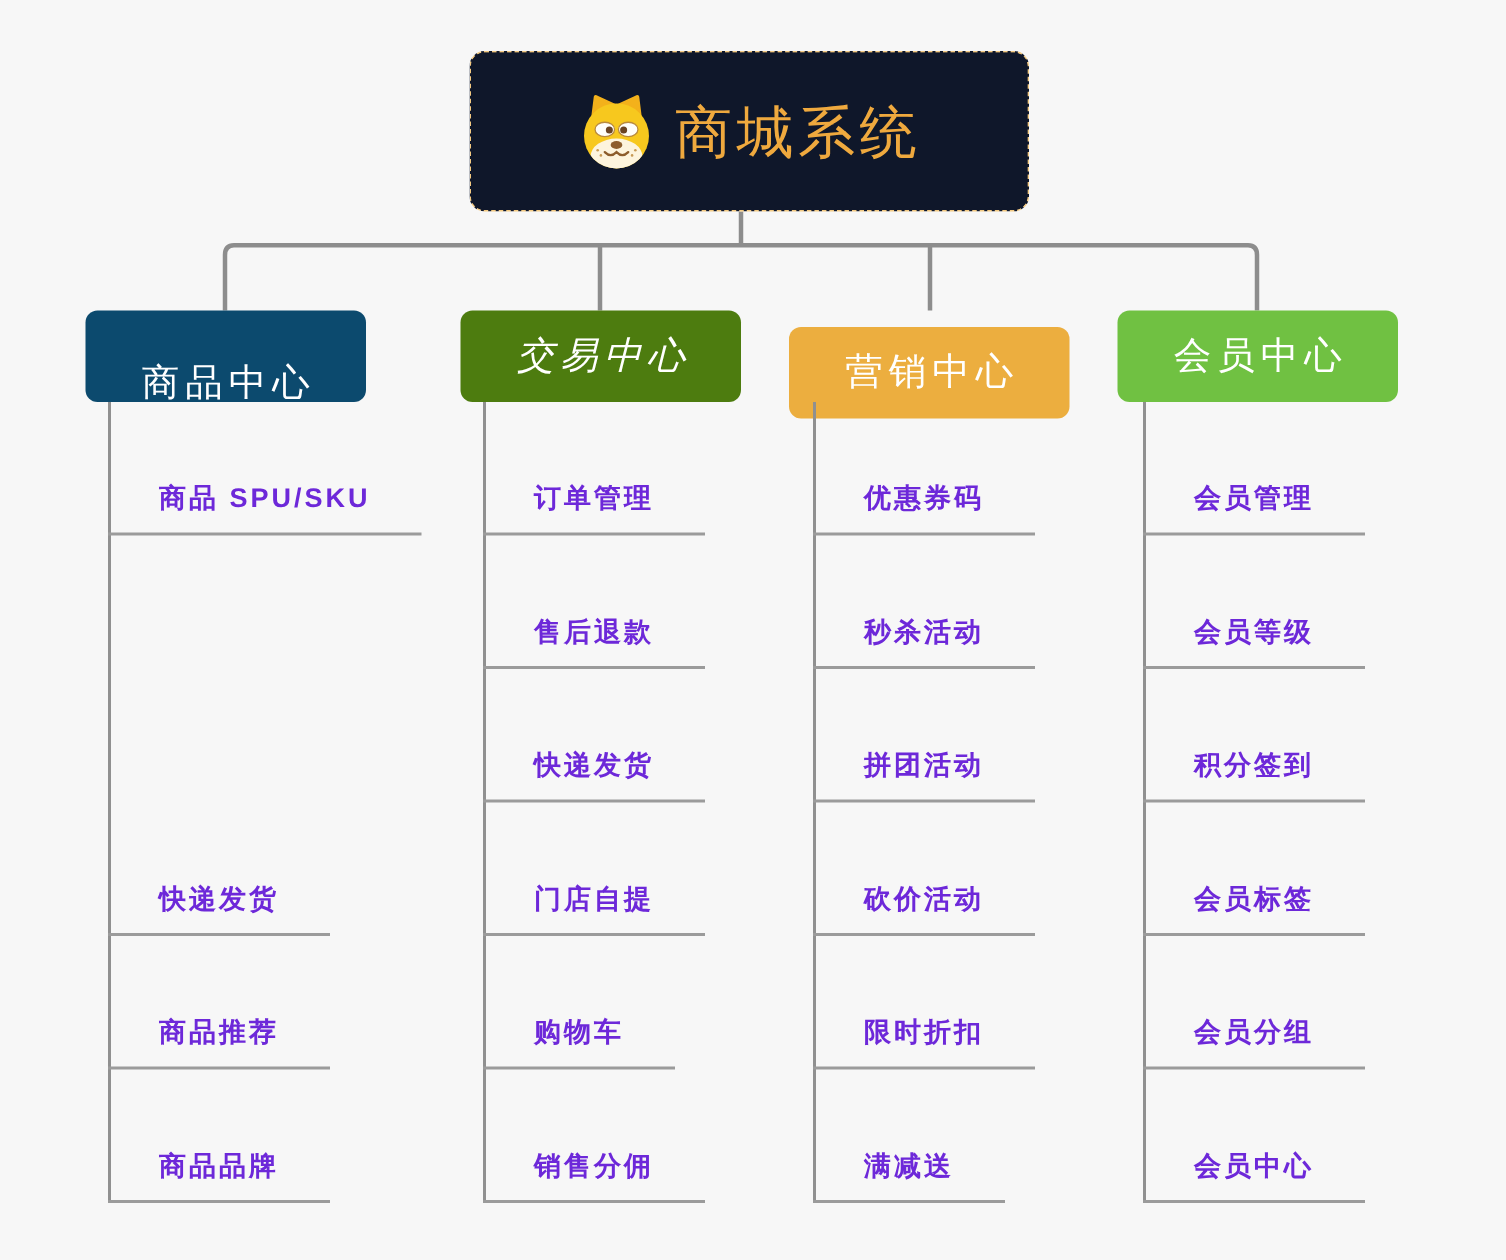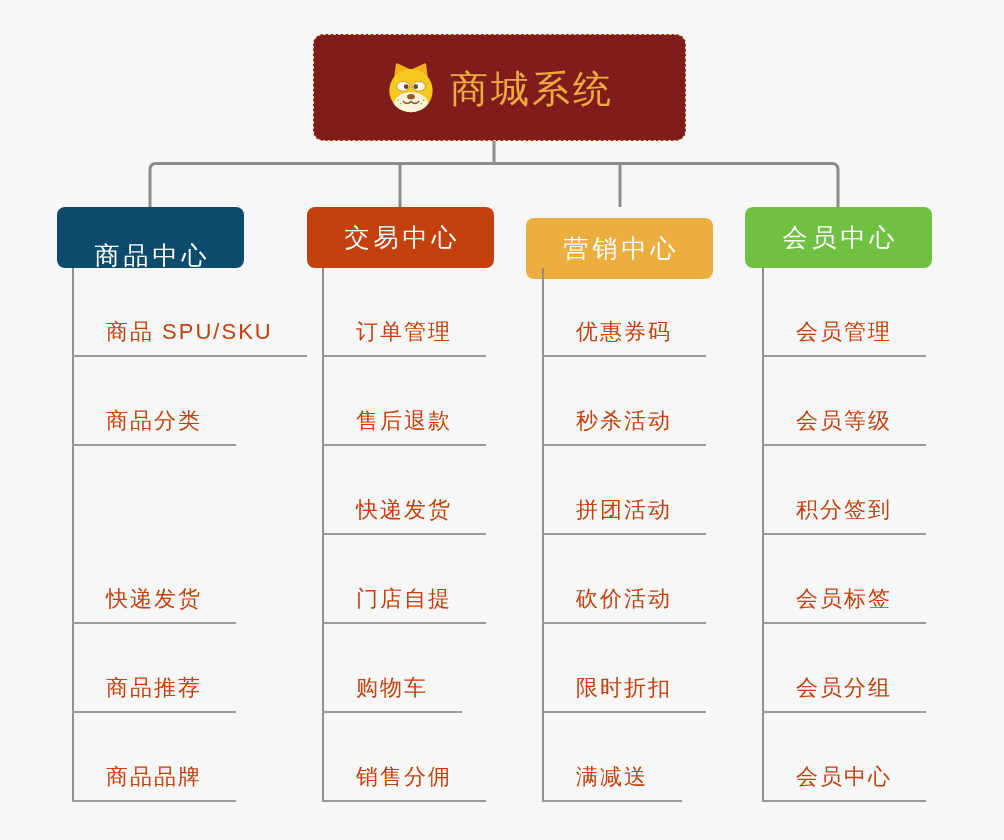--- a/index.html
+++ b/index.html
@@ -2,40 +2,40 @@
 <html><head>
 <meta charset="utf-8">
 <style>
   html,body{margin:0;padding:0;background:#f7f7f7;font-family:"Liberation Sans","DejaVu Sans",sans-serif;}
   .canvas{position:relative;width:1004px;height:840px;background:#f7f7f7;overflow:hidden;}
 
   .connectors{position:absolute;left:0;top:0;pointer-events:none;}
 
   .root{
     position:absolute;left:313px;top:34px;width:371px;height:105px;
-    background:#7f1d1d;border:1px dashed #f4ca82;border-radius:10px;
+    background:#0f172a;border:1px dashed #f4ca82;border-radius:10px;
     display:flex;align-items:center;justify-content:center;gap:13px;
     box-sizing:content-box;
   }
   .root-title{font-size:38px;color:#efa93e;letter-spacing:3px;white-space:nowrap;line-height:1;padding-top:2px;}
 
   .branch{
     position:absolute;top:207px;width:187px;height:61px;border-radius:8px;
     display:flex;align-items:center;justify-content:center;
     color:#ffffff;font-size:25px;letter-spacing:4px;
   }
   .branch span{line-height:1;padding-left:4px;}
   .p0{left:57px}.p1{left:307px}.p2{left:526px}.p3{left:745px}
 
   .rail{position:absolute;top:268px;height:532px;width:2px;background:#909090;}
 
   .child{
     position:absolute;white-space:nowrap;
     padding:0 34px 9px 34px;border-bottom:2px solid #9b9b9b;
-    font-size:22px;letter-spacing:2px;color:#c2410c;line-height:28px;
+    font-size:18px;letter-spacing:2px;color:#6d28d9;line-height:28px;font-weight:bold;
   }
   .c0{left:72px}.c1{left:322px}.c2{left:542px}.c3{left:762px}
   .r0{top:318px}.r1{top:407px}.r2{top:496px}.r3{top:585px}.r4{top:674px}.r5{top:763px}
 </style>
 </head>
 <body>
 
 <div class="canvas">
 
   <svg class="connectors" width="1004" height="215">
@@ -66,37 +66,36 @@
       <circle cx="18" cy="48" r="1" fill="#c79a55"></circle>
       <circle cx="44.5" cy="44" r="1" fill="#c79a55"></circle>
       <circle cx="42" cy="48" r="1" fill="#c79a55"></circle>
     </svg>
     <span class="root-title">商城系统</span>
   </div>
 
   <div class="branch p0" style="background: #0c4a6e; align-items: flex-end;">
     <span>商品中心</span>
   </div>
-  <div class="branch p1" style="background: #c2410c;">
+  <div class="branch p1" style="background: #4d7c0f; font-style: italic;">
     <span>交易中心</span>
   </div>
   <div class="branch p2" style="background: rgb(236, 174, 63); margin-top: 11px;">
     <span>营销中心</span>
   </div>
   <div class="branch p3" style="background: rgb(112, 193, 66);">
     <span>会员中心</span>
   </div>
 
   <div class="rail c0"></div>
   <div class="rail c1"></div>
   <div class="rail c2"></div>
   <div class="rail c3"></div>
 
   <div class="child c0 r0"><span>商品 SPU/SKU</span></div>
-  <div class="child c0 r1"><span>商品分类</span></div>
   <div class="child c0 r3"><span>快递发货</span></div>
   <div class="child c0 r4"><span>商品推荐</span></div>
   <div class="child c0 r5"><span>商品品牌</span></div>
 
   <div class="child c1 r0"><span>订单管理</span></div>
   <div class="child c1 r1"><span>售后退款</span></div>
   <div class="child c1 r2"><span>快递发货</span></div>
   <div class="child c1 r3"><span>门店自提</span></div>
   <div class="child c1 r4"><span>购物车</span></div>
   <div class="child c1 r5"><span>销售分佣</span></div>

